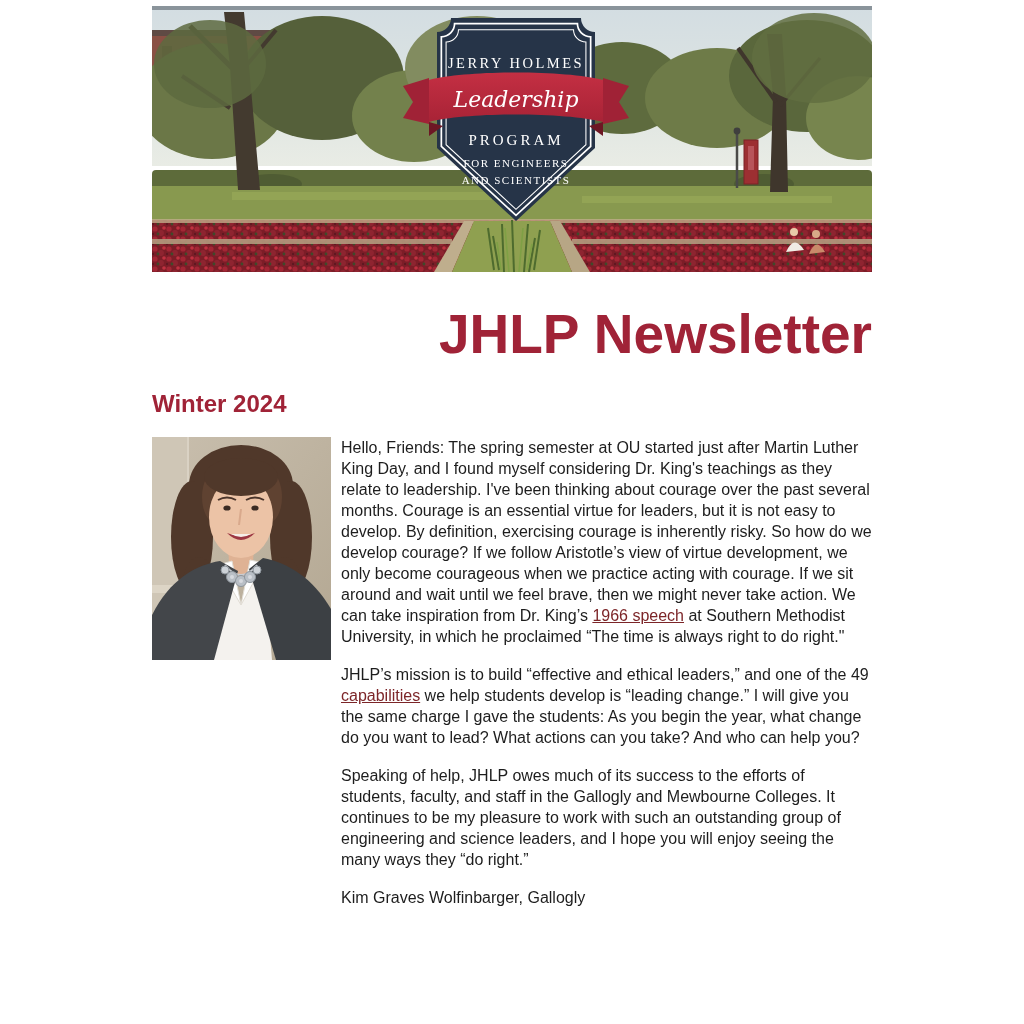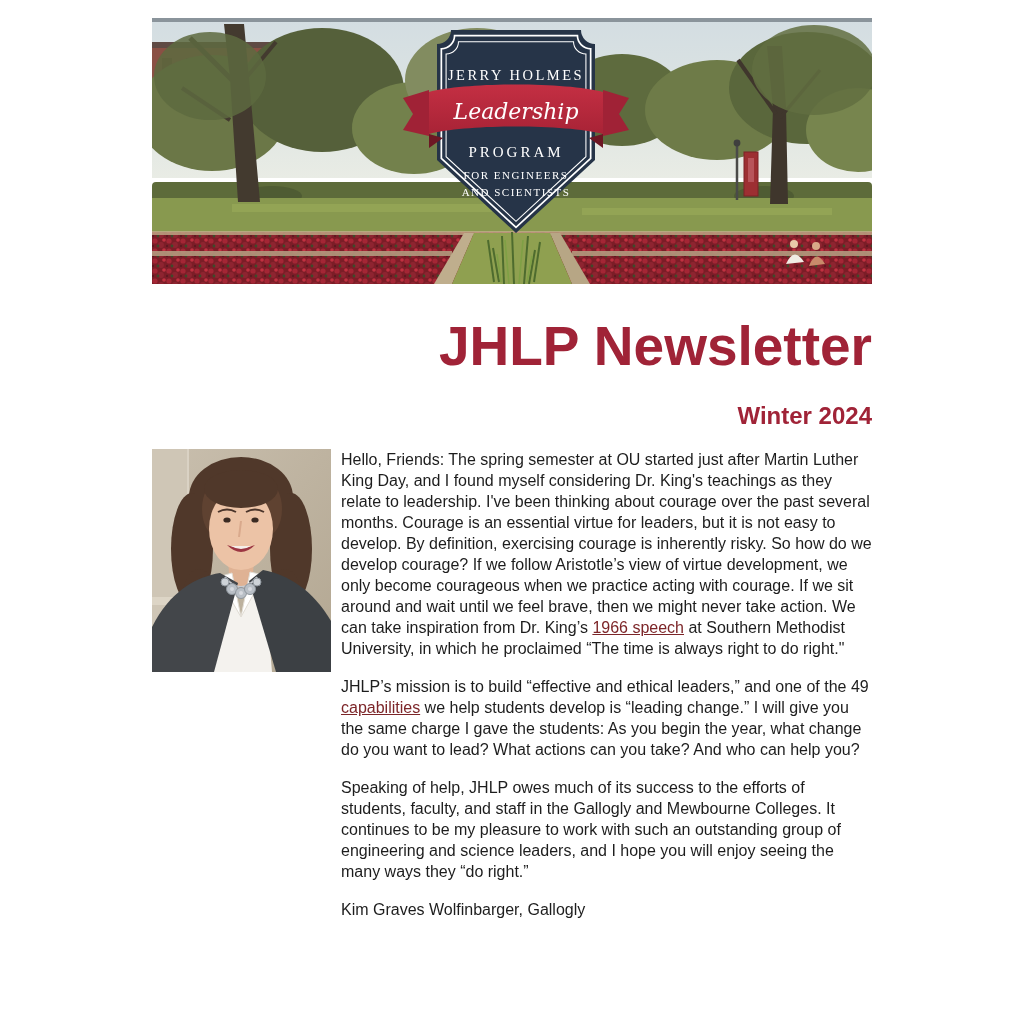--- a/index.html
+++ b/index.html
@@ -2,27 +2,27 @@
 <html style="--crimson: #a02337; --link: #7c2528; --text: #1d1d1d; --navy: #263448; --ribbon: #b92b3e;"><head>
 <meta charset="utf-8">
 <style>
   :root{
     --crimson:#a02337; --link:#7c2528; --text:#1d1d1d;
     --navy:#263448; --ribbon:#b92b3e;
   }
   *{box-sizing:border-box;}
   html,body{margin:0;padding:0;background:#ffffff;}
   body{width:1024px;height:1024px;overflow:hidden;font-family:"Liberation Sans",sans-serif;}
-  .page{width:720px;margin:0 auto;padding-top:18px;}
+  .page{width:720px;margin:0 auto;padding-top:6px;}
   .hero{position:relative;width:720px;height:266px;overflow:hidden;}
   .hero svg{display:block;}
   h1.title{margin:34px 0 0;font-size:55px;line-height:56px;font-weight:bold;
     text-align:right;color:var(--crimson);letter-spacing:0px;}
   h2.subtitle{margin:30px 0 0;font-size:24px;line-height:24px;font-weight:bold;
-    text-align:right;color:var(--crimson);}
+    text-align:left;color:var(--crimson);}
   .body-row{display:flex;margin-top:21px;}
   .photo{width:179px;height:223px;flex:0 0 179px;margin-right:10px;}
   .photo svg{display:block;}
   .text-col{width:531px;font-size:16px;line-height:21px;color:var(--text);}
   .text-col p{margin:0 0 17px;}
   a.lnk{color:var(--link);text-decoration:underline;}
   .badge-text{font-family:"Liberation Serif",serif;fill:#ffffff;}
   .badge-script{font-family:"DejaVu Serif",serif;font-style:italic;fill:#ffffff;}
 </style>
 </head>

